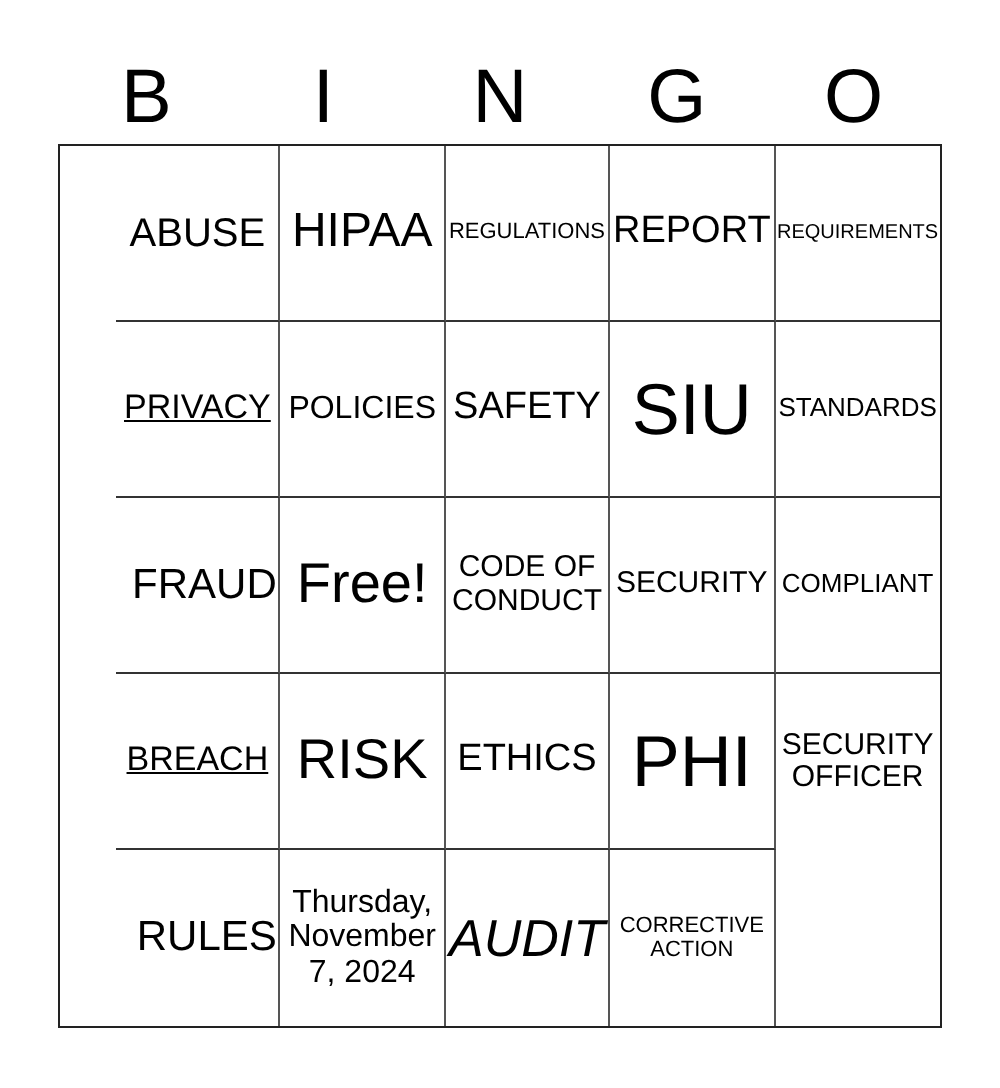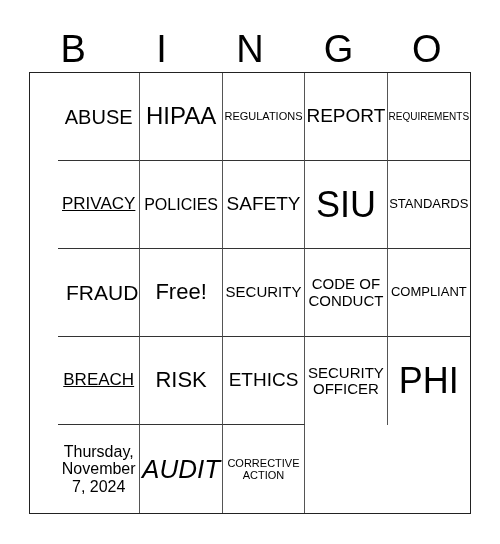--- a/index.html
+++ b/index.html
@@ -5,21 +5,21 @@
   html, body { margin: 0; padding: 0; background: #ffffff; }
   body { width: 500px; height: 544px; position: relative; font-family: "Liberation Sans", sans-serif; color: #000; overflow: hidden; }
   .header { position: absolute; left: 29px; top: 26px; width: 442px; height: 46px; display: flex; }
   .header span { flex: 1; text-align: center; font-size: 38px; line-height: 46px; }
   .grid { position: absolute; left: 29px; top: 72px; width: 442px; height: 442px; border: 1px solid #222; box-sizing: border-box; display: grid; grid-template-columns: repeat(5, 1fr); grid-template-rows: repeat(5, 1fr); padding-left: 28px; }
   .cell { border-right: 1px solid #555; border-bottom: 1px solid #333; display: flex; align-items: center; justify-content: center; text-align: center; line-height: 1.1; padding: 1px; box-sizing: border-box; overflow: hidden; }
   .cell:nth-child(5n) { border-right: none; }
   .cell:nth-last-child(-n+5) { border-bottom: none; }
   .s11 { font-size: 11px; } .s10 { font-size: 10px; } .s13 { font-size: 13px; } .s15 { font-size: 15px; }
   .s16 { font-size: 16px; } .s17 { font-size: 17px; text-decoration: underline; } .s19 { font-size: 19px; } .s20 { font-size: 20px; }
-  .s21 { font-size: 21px; justify-content: flex-end; } .s24 { font-size: 24px; } .s26 { font-size: 26px; font-style: italic; } .s30 { font-size: 22px; } .s36 { font-size: 36px; }
+  .s21 { font-size: 21px; justify-content: flex-end; } .s24 { font-size: 24px; } .s26 { font-size: 26px; font-style: italic; } .s30 { font-size: 28px; } .s36 { font-size: 36px; }
 </style>
 </head>
 <body>
 
 <div class="header">
   <span>B</span>
   <span>I</span>
   <span>N</span>
   <span>G</span>
   <span>O</span>
@@ -56,42 +56,45 @@
     <div class="cell s13">
       <span>STANDARDS</span>
     </div>
     <div class="cell s21">
       <span>FRAUD</span>
     </div>
     <div class="cell s30">
       <span>Free!</span>
     </div>
     <div class="cell s15">
-      <span>SECURITY</span>
+      <span>CODE OF CONDUCT</span>
     </div>
     <div class="cell s15">
-      <span>CODE OF CONDUCT</span>
+      <span>SECURITY</span>
     </div>
     <div class="cell s13">
       <span>COMPLIANT</span>
     </div>
     <div class="cell s17">
       <span>BREACH</span>
     </div>
     <div class="cell s30">
       <span>RISK</span>
     </div>
     <div class="cell s19">
       <span>ETHICS</span>
     </div>
+    <div class="cell s36">
+      <span>PHI</span>
+    </div>
     <div class="cell s15">
       <span>SECURITY OFFICER</span>
     </div>
-    <div class="cell s36">
-      <span>PHI</span>
+    <div class="cell s21">
+      <span>RULES</span>
     </div>
     <div class="cell s16">
       <span>Thursday, November 7, 2024</span>
     </div>
     <div class="cell s26">
       <span>AUDIT</span>
     </div>
     <div class="cell s11">
       <span>CORRECTIVE ACTION</span>
     </div>

